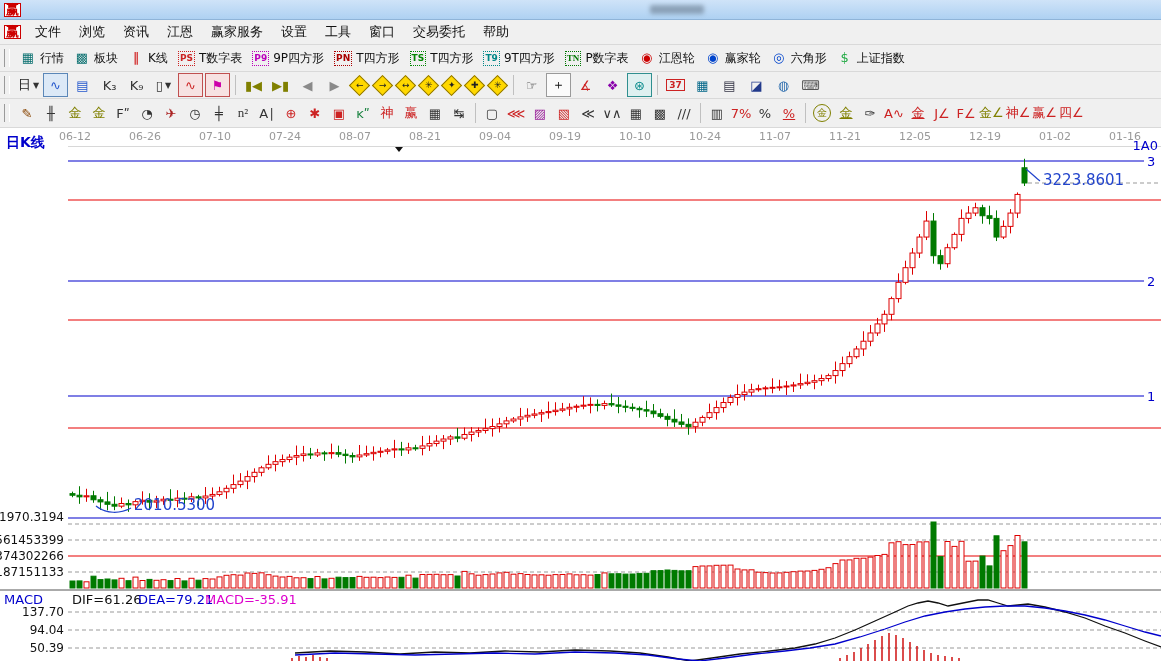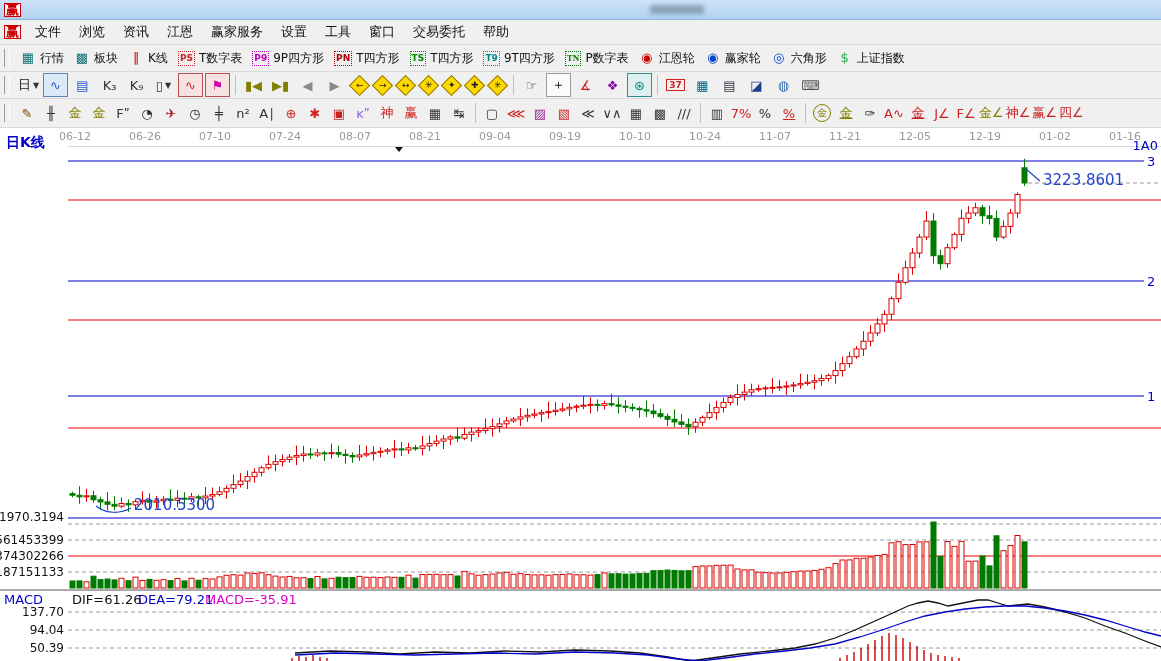--- a/index.html
+++ b/index.html
@@ -229,36 +229,36 @@
     <span class="d3btn">
       <span style="color: rgb(170, 34, 34);">✈</span>
     </span>
     <span class="d3btn">
       <span style="color: rgb(51, 51, 51);">◷</span>
     </span>
     <span class="d3btn">
       <span style="color: rgb(51, 51, 51);">╪</span>
     </span>
     <span class="d3btn">
-      <span style="color: rgb(51, 51, 51);">n²</span>
+      <span style="color: rgb(51, 51, 51); font-family: Liberation Serif, serif;">n²</span>
     </span>
     <span class="d3btn">
       <span style="color: rgb(51, 51, 51);">A∣</span>
     </span>
     <span class="d3btn">
       <span style="color: rgb(204, 34, 34);">⊕</span>
     </span>
     <span class="d3btn">
       <span style="color: rgb(204, 34, 34);">✱</span>
     </span>
     <span class="d3btn">
       <span style="color: rgb(204, 34, 34);">▣</span>
     </span>
     <span class="d3btn">
-      <span style="color: #8b5cf6;">ĸʺ</span>
+      <span style="color: #15803d;">ĸʺ</span>
     </span>
     <span class="d3btn">
       <span style="color: rgb(204, 34, 34);">神</span>
     </span>
     <span class="d3btn">
       <span style="color: rgb(204, 34, 34);">赢</span>
     </span>
     <span class="d3btn">
       <span style="color: rgb(51, 51, 51);">▦</span>
     </span>

